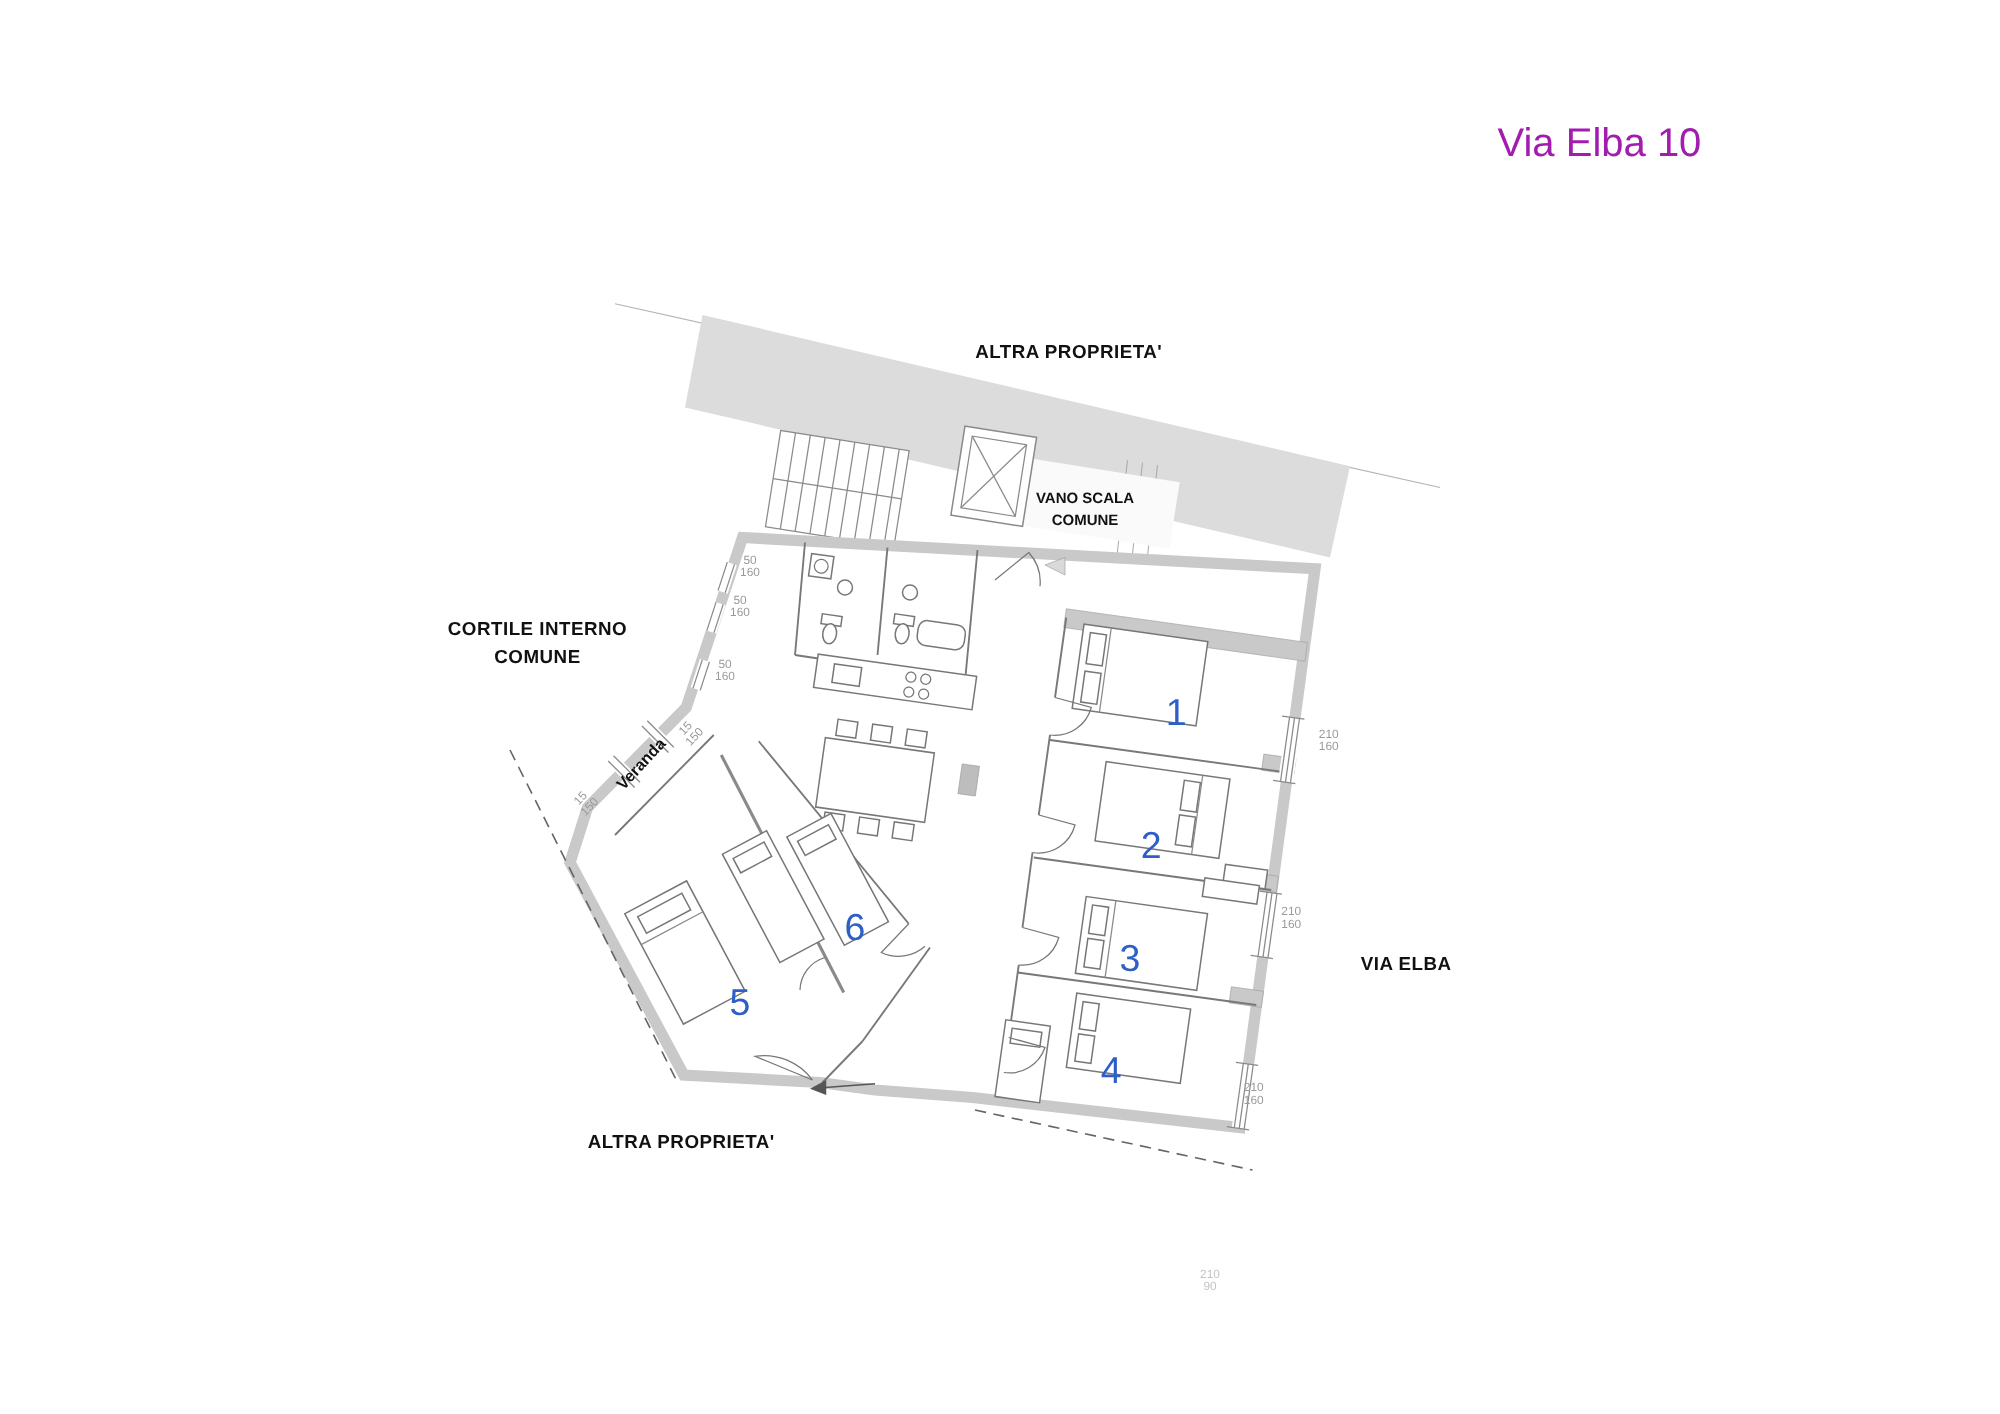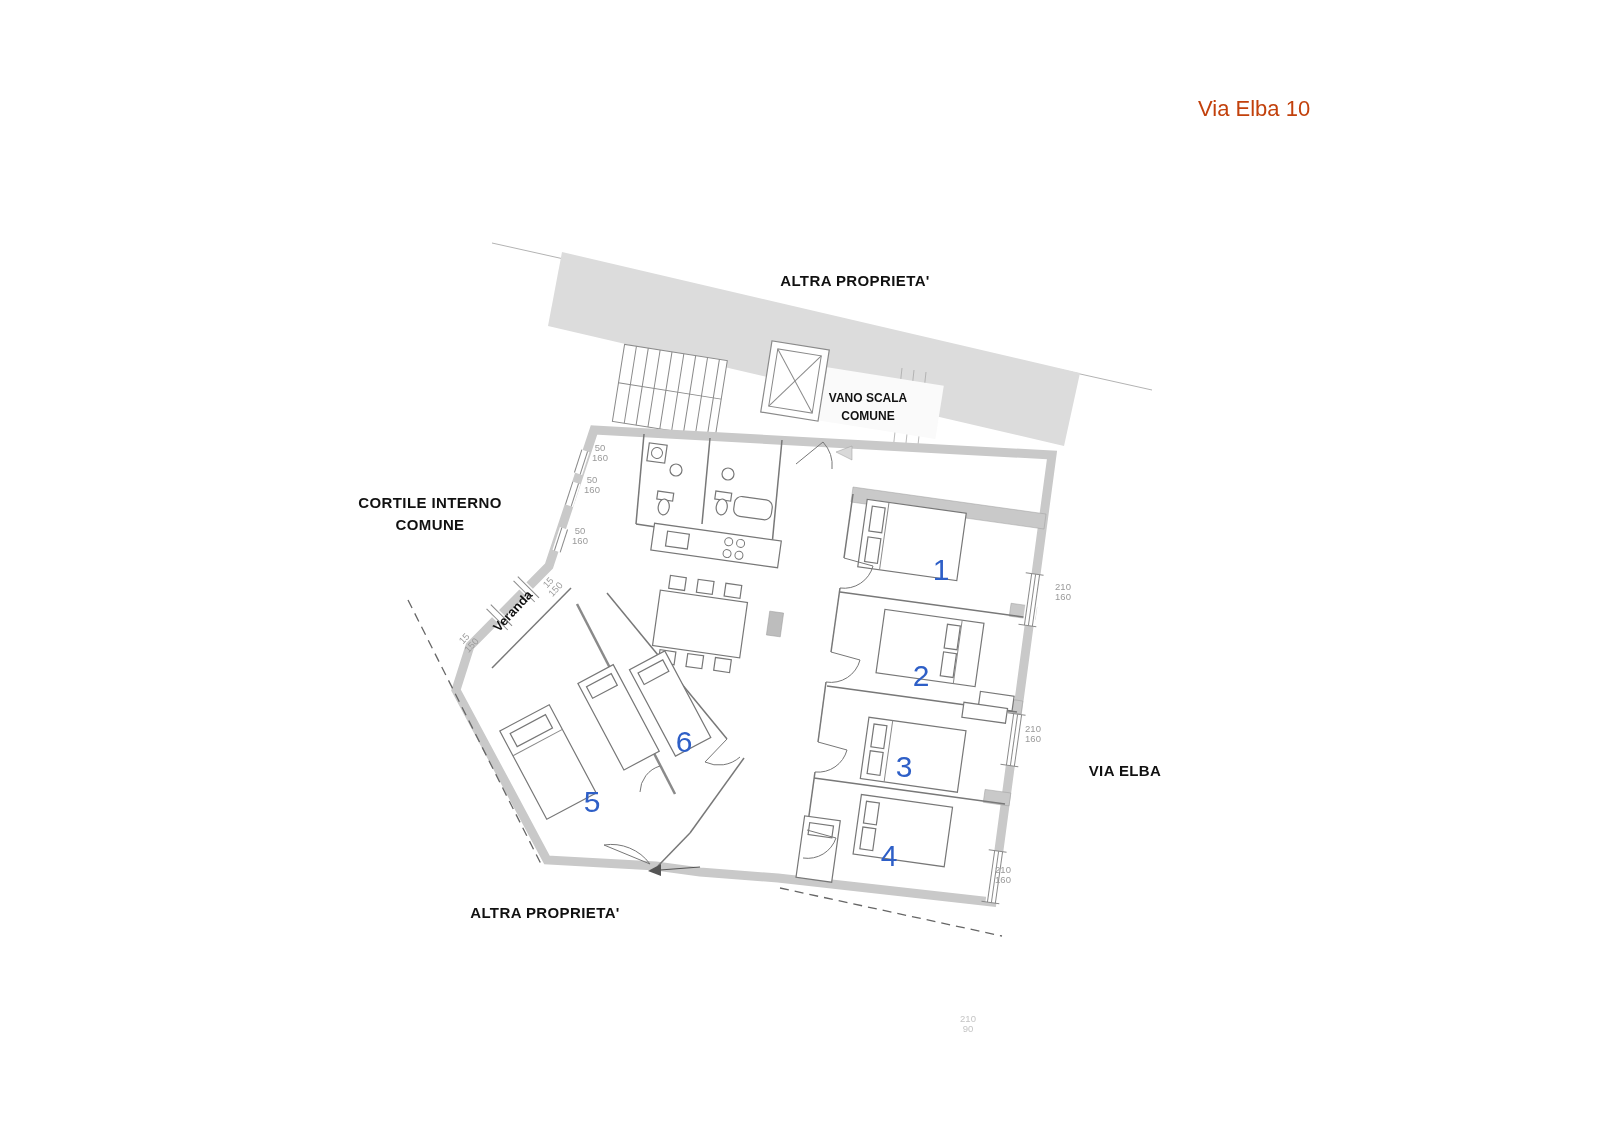--- a/index.html
+++ b/index.html
@@ -1,18 +1,18 @@
 <!DOCTYPE html>
 <html><head>
 <meta charset="utf-8">
 <style>
   html,body { margin:0; padding:0; background:#ffffff; }
   .page { position:relative; width:1600px; height:1131px; background:#ffffff;
           font-family:"Liberation Sans", sans-serif; overflow:hidden; }
-  .title { position:absolute; left:1198px; top:96px; font-size:22px; color:#c2410c; }
+  .title { position:absolute; left:1198px; top:96px; font-size:32px; color:#a21caf; }
   svg text { font-family:"Liberation Sans", sans-serif; }
   .lbl   { font-weight:bold; font-size:15px; fill:#111; letter-spacing:0.4px; }
   .lbl-sm{ font-weight:bold; font-size:12px; fill:#111; }
   .lbl-v { font-weight:bold; font-size:13px; fill:#111; }
   .dim   { font-size:9.5px; }
   .room-num { font-size:30px; font-weight:400; }
   .wall { stroke:#787878; stroke-width:1.5; fill:none; }
   .thin { stroke:#8a8a8a; stroke-width:1; fill:none; }
   .furn { stroke:#777; stroke-width:1.2; fill:#fff; }
   .door { stroke:#777; stroke-width:1; fill:none; }

